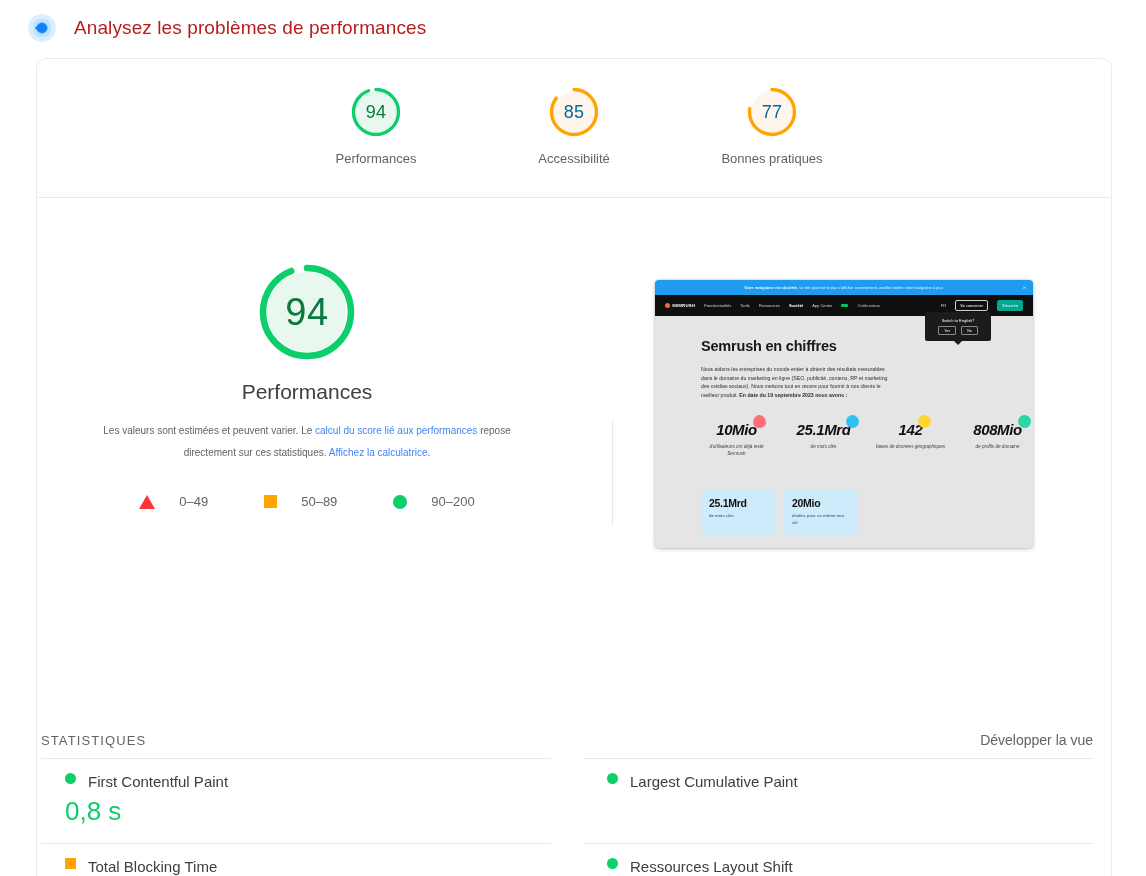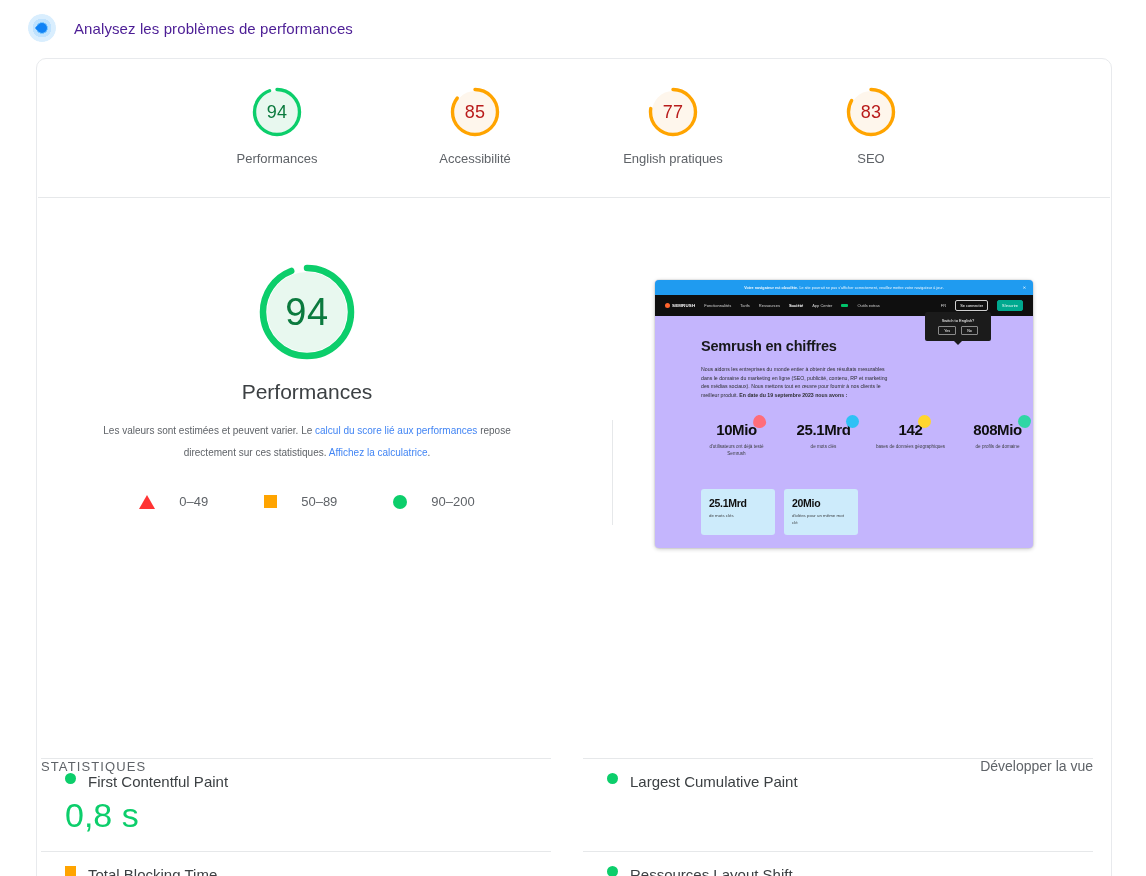--- a/index.html
+++ b/index.html
@@ -24,21 +24,21 @@
     position: relative; flex: none;
   }
   .lh-icon::after {
     content:""; position:absolute; left:9px; top:9px;
     width:10px; height:10px;
     background:#1082f5;
     border-radius: 0 60% 60% 60%;
     transform: rotate(-45deg);
   }
   .page-title {
-    font-size: 15px; color: #4c1d95; font-weight: 400; letter-spacing: .1px;
+    font-size: 19px; color: #b91c1c; font-weight: 400; letter-spacing: .1px;
     white-space: nowrap;
   }
 
   
   .card {
     position: absolute; left: 36px; top: 58px;
     width: 1076px; height: 830px;
     background: #fff;
     border: 1px solid #e8eaed;
     border-radius: 10px;
@@ -52,21 +52,21 @@
   .gauge-item { display: flex; flex-direction: column; align-items: center; width: 136px; }
   .gauge { position: relative; width: 54px; height: 54px; }
   .gauge svg { display:block; transform: rotate(-90deg); }
   .gauge .val {
     position: absolute; inset: 0; display:flex; align-items:center; justify-content:center;
     font-size: 18px; letter-spacing: .3px;
   }
   .gauge-label { margin-top: 12px; font-size: 13px; color: #5f6368; white-space: nowrap; }
 
   .g-green  .val { color: #0b7a3e; }
-  .g-orange .val { color: #b91c1c; }
+  .g-orange .val { color: #0369a1; }
 
   .divider-h {
     position: absolute; left: 1px; right: 1px; height: 1px; background: #e6e8ea;
   }
 
   
   .perf-wrap { position: absolute; left: 0; top: 139px; width: 100%; }
   .perf-inner { display: flex; }
   .perf-left { width: 540px; position: relative; padding-top: 62px; }
 
@@ -100,21 +100,21 @@
   .sh-ci { width:14px; height:14px; border-radius:50%; background:#0cce6b; }
 
   
   .divider-v {
     position:absolute; left:575px; top:222px; width:1px; height:105px; background:#e6e8ea;
   }
 
   
   .thumb-col { flex: 1; display:flex; justify-content:center; padding-top: 82px; }
   .thumb {
-    width: 378px; height: 268px; background:#c4b5fd;
+    width: 378px; height: 268px; background:#e5e5e5;
     border-radius: 4px; overflow:hidden;
     box-shadow: 0 1px 4px rgba(0,0,0,.22), 0 0 0 1px rgba(0,0,0,.05);
     position: relative;
     font-family: "Liberation Sans", sans-serif;
   }
   .tb-notice {
     height: 15px; background:#1f9bf0; color:#fff; position:relative;
     display:flex; align-items:center; justify-content:center;
   }
   .tb-notice .t { font-size:3.6px; letter-spacing:.1px; opacity:.95; }
@@ -150,61 +150,61 @@
   }
   .tb-tooltip::after {
     content:""; position:absolute; bottom:-4px; left:50%; margin-left:-4px;
     border-left:4px solid transparent; border-right:4px solid transparent;
     border-top:4px solid #1b1b1b;
   }
   .tb-body { padding: 22px 0 0 46px; }
   .tb-h1 { font-size: 14.5px; font-weight: 700; color:#17181a; letter-spacing:-.2px; }
   .tb-p { margin-top: 11px; width: 195px; font-size: 5.2px; line-height: 8.6px; color:#2c2e30; }
   .tb-p b { font-weight:700; }
-  .tb-stats { display:flex; gap: 16px; margin-top: 22px; }
+  .tb-stats { display:flex; gap: 16px; margin-top: 22px; font-style: italic; }
   .tb-stat { width: 78px; text-align:center; position:relative; }
   .tb-stat .num { font-size: 15px; font-weight:700; color:#0f0f0f; letter-spacing:-.4px; display:inline-block; position:relative; }
   .tb-stat .cap { margin-top: 4px; font-size: 4.6px; line-height:7px; color:#3c3f42; }
   .blob { position:absolute; width:13px;height:13px; right:-9px; top:-6px; }
   .blob.heart { background:#ff6d7a; border-radius: 50% 50% 50% 50% / 60% 60% 40% 40%; transform: rotate(-8deg); }
   .blob.blue  { background:#2ec1f5; border-radius: 50%; }
   .blob.yellow{ background:#ffd62e; border-radius: 50%; }
   .blob.green { background:#2fd6a5; border-radius: 48% 52% 45% 55% / 50% 45% 55% 50%; }
   .tb-sec { margin-top: 30px; display:flex; align-items:flex-start; gap: 26px; }
   .tb-h2 { font-size: 10.5px; font-weight:700; color:#17181a; letter-spacing:-.2px; }
   .tb-p2 { margin-top: 9px; width: 178px; font-size: 4.6px; line-height: 7.6px; color:#45484b; }
   .tb-cards { display:flex; gap: 9px; margin-top: 2px; }
   .tb-card { width: 74px; height: 46px; background:#cdebfb; border-radius:3px; padding: 8px 8px 0; }
   .tb-card .n { font-size: 10.5px; font-weight:700; color:#0f0f0f; letter-spacing:-.3px; }
   .tb-card .c { margin-top: 4px; font-size: 4.4px; line-height:6.5px; color:#3c3f42; }
 
   
   .stats-head {
-    position:absolute; left: 0; top: 560px; width:100%;
+    position:absolute; left: 0; top: 534px; width:100%;
     display:flex; align-items:center; justify-content:space-between;
     padding: 0 18px 0 4px;
   }
   .stats-title {
     font-size: 13px; color:#5f6368; letter-spacing: 1.1px;
   }
   .stats-toggle {
     font-size: 14px; color:#5f6368; cursor:pointer;
   }
   .stats-grid {
     position:absolute; left:0; top: 560px; width:100%;
     display:grid; grid-template-columns: 1fr 1fr; column-gap: 32px;
     padding: 0 18px 0 4px;
   }
   .metric {
     border-top: 1px solid #e6e8ea;
     padding: 14px 0 16px 24px;
   }
   .metric-head { display:flex; gap: 12px; }
   .metric-name { font-size: 15px; color:#3c4043; }
-  .metric-val { margin-top: 6px; font-size: 34px; font-weight: 400; }
+  .metric-val { margin-top: 6px; font-size: 26px; font-weight: 400; }
   .metric-val.green { color:#0cce6b; }
   .mi-ci { width:11px;height:11px;border-radius:50%; background:#0cce6b; flex:none; }
   .mi-sq { width:11px;height:11px; background:#ffa400; flex:none; }
 </style>
 </head>
 <body>
 
 <div class="page">
 
   <div class="page-header">
@@ -238,33 +238,23 @@
       </div>
 
       <div class="gauge-item">
         <div class="gauge g-orange">
           <svg width="54" height="54" viewBox="0 0 54 54">
             <circle cx="27" cy="27" r="21" fill="#fef6ec"></circle>
             <circle cx="27" cy="27" r="22.5" fill="none" stroke="#ffa400" stroke-width="3.4" stroke-linecap="round" stroke-dasharray="108.9 141.4" stroke-dashoffset="0"></circle>
           </svg>
           <div class="val">77</div>
         </div>
-        <div class="gauge-label">English pratiques</div>
-      </div>
-
-      <div class="gauge-item">
-        <div class="gauge g-orange">
-          <svg width="54" height="54" viewBox="0 0 54 54">
-            <circle cx="27" cy="27" r="21" fill="#fef6ec"></circle>
-            <circle cx="27" cy="27" r="22.5" fill="none" stroke="#ffa400" stroke-width="3.4" stroke-linecap="round" stroke-dasharray="117.4 141.4" stroke-dashoffset="0"></circle>
-          </svg>
-          <div class="val">83</div>
-        </div>
-        <div class="gauge-label">SEO</div>
-      </div>
+        <div class="gauge-label">Bonnes pratiques</div>
+      </div>
+
     </div>
 
     <div class="divider-h" style="top:138px;"></div>
 
     <div class="perf-wrap">
       <div class="perf-inner">
 
         <div class="perf-left">
           <div class="big-gauge">
             <svg width="104" height="104" viewBox="0 0 104 104">

